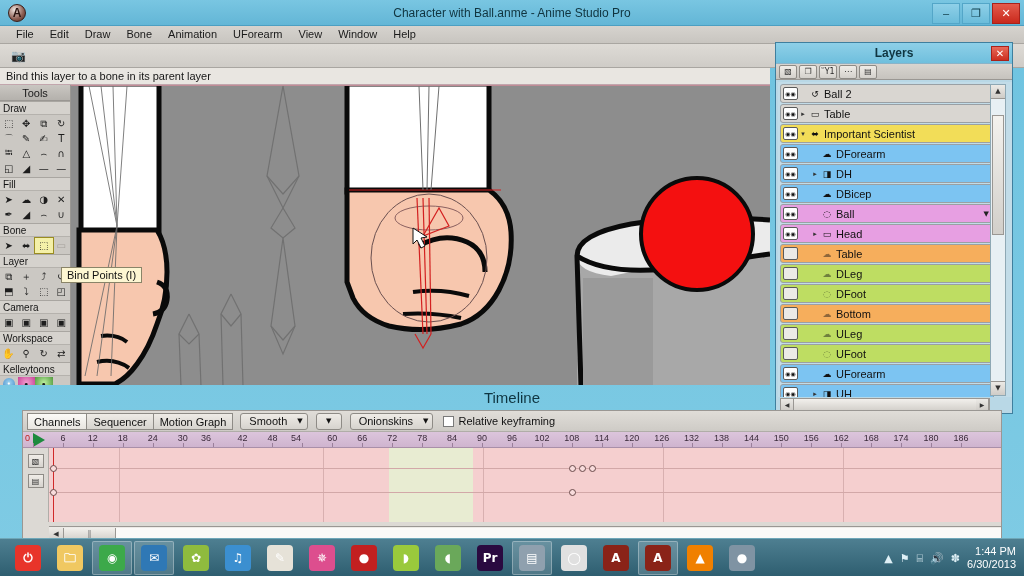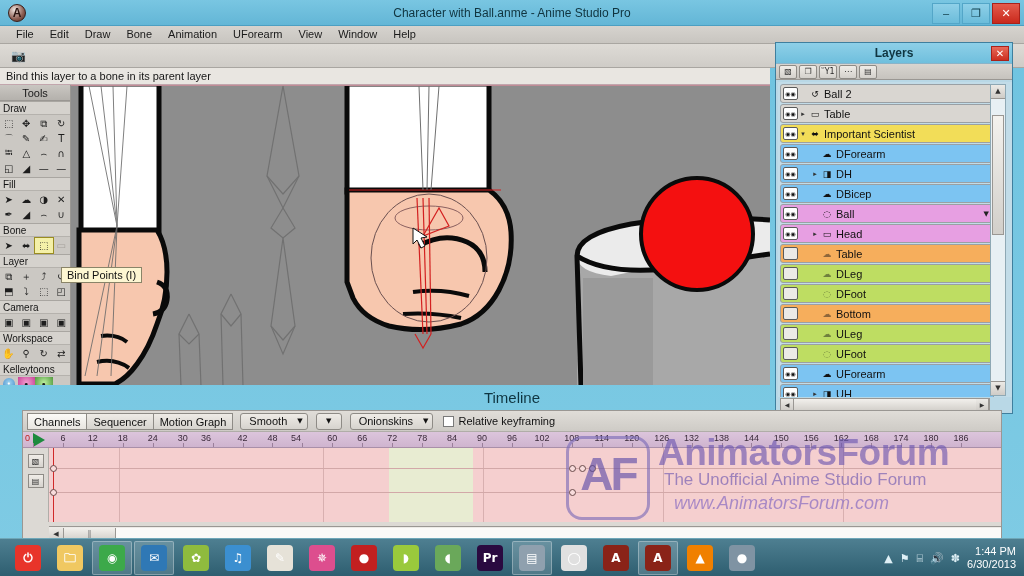--- a/index.html
+++ b/index.html
@@ -832,27 +832,20 @@
         <div class="kf-circle" style="left: 546px; top: 41px;"></div>
       </div>
 
     <div class="tl-hscroll">
       <div class="tlhs-btn">◀</div>
       <div class="tlhs-thumb">‖</div>
       <div class="tlhs-track"></div>
     </div>
   </div>
 
-  <div class="watermark">
-    <div class="wm-logo"></div>
-    <div class="wm-logo-text">AF</div>
-    <div class="wm-l1">AnimatorsForum</div>
-    <div class="wm-l2">The Unofficial Anime Studio Forum</div>
-    <div class="wm-l3">www.AnimatorsForum.com</div>
-  </div>
 
   <div class="taskbar">
     <div class="tb-items" id="tb-items">
         <div class="tb-item">
           <div class="tb-ico" style="background: rgb(232, 52, 42);">⏻</div>
         </div>
         <div class="tb-item">
           <div class="tb-ico" style="background: rgb(240, 200, 97);">🗀</div>
         </div>
         <div class="tb-item open">

